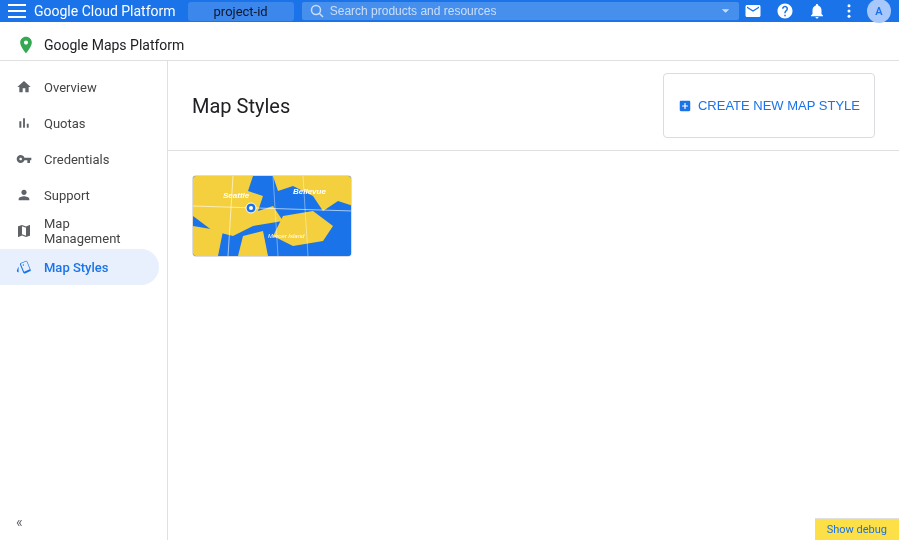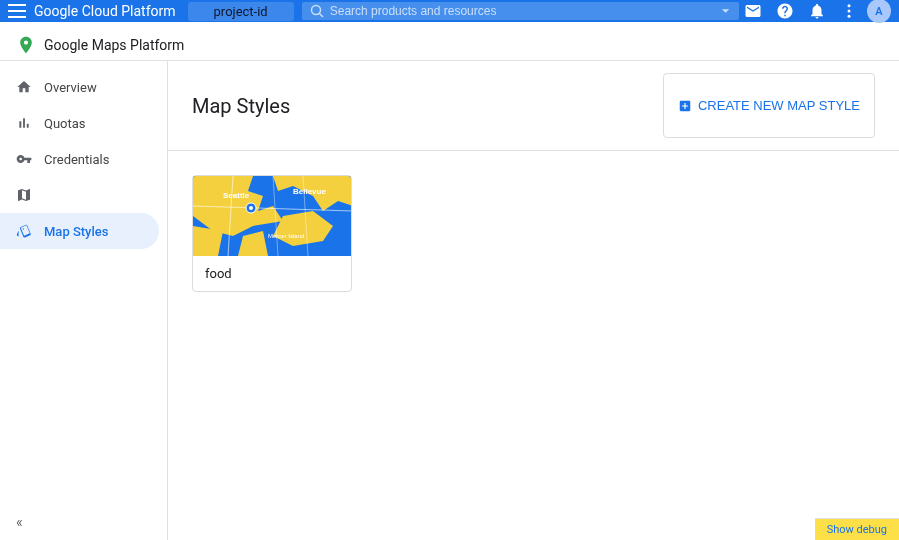--- a/index.html
+++ b/index.html
@@ -118,21 +118,21 @@
       border: 1px solid #dadce0;
       color: #1a73e8;
       font-size: 13px;
       padding: 24px 14px;
       border-radius: 4px;
       cursor: pointer;
       font-weight: 500;
     }
 
     
-    .map-cards-area { padding: 24px; display: flex; flex-wrap: wrap; gap: 16px; }
+    .map-cards-area { padding: 24px; display: flex; flex-wrap: wrap; gap: 16px; font-style: italic; }
     .map-card {
       width: 160px;
       border: 1px solid #dadce0;
       border-radius: 4px;
       overflow: hidden;
       cursor: pointer;
     }
     .map-card-image {
       width: 160px;
       height: 80px;
@@ -240,27 +240,36 @@
 
     <div class="sidebar-item">
       <span class="sidebar-icon">
         <svg width="16" height="16" viewBox="0 0 24 24" fill="#5f6368">
             <path d="M12.65 10C11.83 7.67 9.61 6 7 6c-3.31 0-6 2.69-6 6s2.69 6 6 6c2.61 0 4.83-1.67 5.65-4H17v4h4v-4h2v-4H12.65zM7 14c-1.1 0-2-.9-2-2s.9-2 2-2 2 .9 2 2-.9 2-2 2z"></path>
           </svg>
       </span>
       <span>Credentials</span>
     </div>
 
+    <div class="sidebar-item">
+      <span class="sidebar-icon">
+        <svg width="16" height="16" viewBox="0 0 24 24" fill="#5f6368">
+            <path d="M12 12c2.21 0 4-1.79 4-4s-1.79-4-4-4-4 1.79-4 4 1.79 4 4 4zm0 2c-2.67 0-8 1.34-8 4v2h16v-2c0-2.66-5.33-4-8-4z"></path>
+          </svg>
+      </span>
+      <span>Support</span>
+    </div>
 
     <div class="sidebar-item">
       <span class="sidebar-icon">
         <svg width="16" height="16" viewBox="0 0 24 24" fill="#5f6368">
             <path d="M20.5 3l-.16.03L15 5.1 9 3 3.36 4.9c-.21.07-.36.25-.36.48V20.5c0 .28.22.5.5.5l.16-.03L9 18.9l6 2.1 5.64-1.9c.21-.07.36-.25.36-.48V3.5c0-.28-.22-.5-.5-.5zM15 19l-6-2.11V5l6 2.11V19z"></path>
           </svg>
       </span>
+      <span>Map Management</span>
     </div>
 
     <div class="sidebar-item active">
       <span class="sidebar-icon">
         <svg width="16" height="16" viewBox="0 0 24 24" fill="#1a73e8">
             <path d="M2.53 19.65l1.34.56v-9.03l-2.43 5.86c-.41 1.02.08 2.19 1.09 2.61zm19.5-3.7L17.07 3.98c-.31-.75-1.04-1.21-1.81-1.23-.26 0-.53.04-.79.15L7.1 5.95c-.75.31-1.21 1.03-1.23 1.8-.01.27.04.54.15.8l4.96 11.97c.31.76 1.05 1.22 1.83 1.23.26 0 .52-.05.77-.15l7.36-3.05c1.02-.42 1.51-1.59 1.09-2.6zm-9.9 3.14L7.17 7.12l8.56-3.59.01.03 4.93 11.97-8.54 3.56z"></path>
             <circle cx="11" cy="9" r="1"></circle>
           </svg>
       </span>
       <span style="color:#1a73e8;font-weight:500;">Map Styles</span>
@@ -304,21 +313,20 @@
             <line x1="110" y1="0" x2="115" y2="80" stroke="white" stroke-width="0.8" opacity="0.5"></line>
 
             <text x="30" y="22" font-size="8" fill="white" font-weight="600" font-family="Arial">Seattle</text>
             <text x="100" y="18" font-size="8" fill="white" font-weight="600" font-family="Arial">Bellevue</text>
             <text x="75" y="62" font-size="6" fill="white" font-family="Arial">Mercer Island</text>
 
             <circle cx="58" cy="32" r="5" fill="#1a73e8" stroke="white" stroke-width="1"></circle>
             <circle cx="58" cy="32" r="2" fill="white"></circle>
           </svg>
         </div>
-        <div class="map-card-label">food</div>
       </div>
     </div>
   </main>
 </div>
 
 <div class="debug-bar">
   <span>Show debug</span>
 </div>
 
 </body></html>

